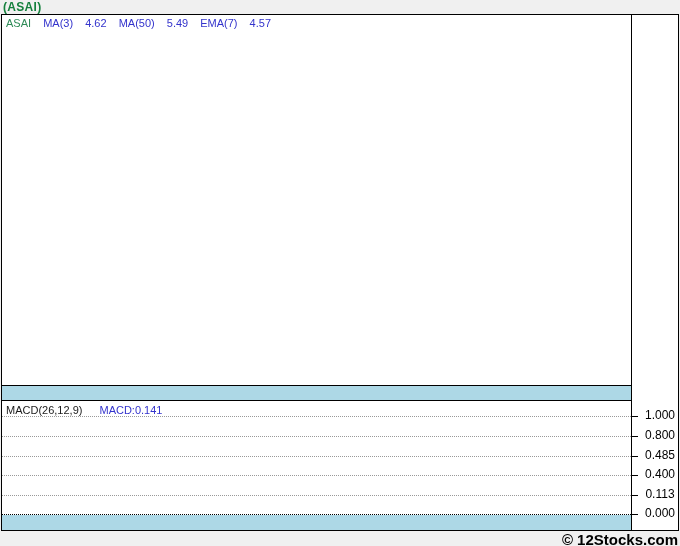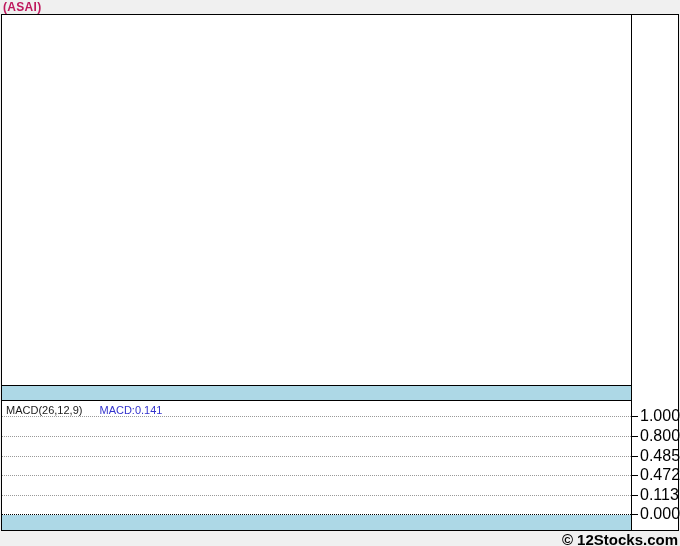--- a/index.html
+++ b/index.html
@@ -4,21 +4,21 @@
 <style>
   * { margin: 0; padding: 0; box-sizing: border-box; }
   html, body { background: #e8e8e8; }
   body { font-family: "Liberation Sans", sans-serif; }
   #stage {
     position: relative; width: 680px; height: 546px;
     background: #f0f0f0; overflow: hidden;
   }
   .page-title {
     position: absolute; left: 3px; top: 0; height: 14px;
-    font-size: 12px; font-weight: bold; color: #be185d; line-height: 14px;
+    font-size: 12px; font-weight: bold; color: #15803d; line-height: 14px;
     letter-spacing: 0.3px;
   }
   .widget {
     position: absolute; left: 1px; top: 14px; width: 678px; height: 517px;
     background: #ffffff; border: 1px solid #000;
   }
   .divider {
     position: absolute; left: 629px; top: 0; width: 1px; height: 515px;
     background: #000;
   }
@@ -50,38 +50,47 @@
   .grid.zero { border-top: 1px dotted #000; }
   .g1 { top: 401px; } .g2 { top: 421px; } .g3 { top: 441px; }
   .g4 { top: 460px; } .g5 { top: 480px; } .g6 { top: 499px; }
   .tick {
     position: absolute; left: 629px; width: 7px; height: 1px; background: #000;
   }
   .t1 { top: 401px; } .t2 { top: 421px; } .t3 { top: 441px; }
   .t4 { top: 460px; } .t5 { top: 480px; } .t6 { top: 499px; }
   .ylabel {
     position: absolute; left: 638px; width: 40px; height: 13px;
-    font-size: 16px; line-height: 13px; color: #000; text-align: left;
+    font-size: 12px; line-height: 13px; color: #000; text-align: center;
   }
   .y1 { top: 394px; } .y2 { top: 414px; } .y3 { top: 434px; }
   .y4 { top: 453px; } .y5 { top: 473px; } .y6 { top: 492px; }
   .footer {
     position: absolute; right: 2px; top: 533px; height: 13px;
     font-size: 15px; font-weight: bold; color: #000; line-height: 13px;
   }
 </style>
 </head>
 <body>
 
 <div id="stage">
 
   <div class="page-title">(ASAI)</div>
 
   <div class="widget">
 
+    <div class="legend-row">
+      <span class="sym">ASAI</span>
+      <span class="ind">MA(3)</span>
+      <span class="ind">4.62</span>
+      <span class="ind">MA(50)</span>
+      <span class="ind">5.49</span>
+      <span class="ind">EMA(7)</span>
+      <span class="ind">4.57</span>
+    </div>
 
     <div class="band top-band"></div>
 
     <div class="macd-row">
       <span class="macd-name">MACD(26,12,9)</span>
       <span class="macd-val">MACD:0.141</span>
     </div>
 
     <div class="grid g1"></div>
     <div class="grid g2"></div>
@@ -93,21 +102,21 @@
     <div class="tick t1"></div>
     <div class="tick t2"></div>
     <div class="tick t3"></div>
     <div class="tick t4"></div>
     <div class="tick t5"></div>
     <div class="tick t6"></div>
 
     <div class="ylabel y1">1.000</div>
     <div class="ylabel y2">0.800</div>
     <div class="ylabel y3">0.485</div>
-    <div class="ylabel y4">0.472</div>
+    <div class="ylabel y4">0.400</div>
     <div class="ylabel y5">0.113</div>
     <div class="ylabel y6">0.000</div>
 
     <div class="band bottom-band"></div>
 
     <div class="divider"></div>
   </div>
 
   <div class="footer">© 12Stocks.com</div>
 

